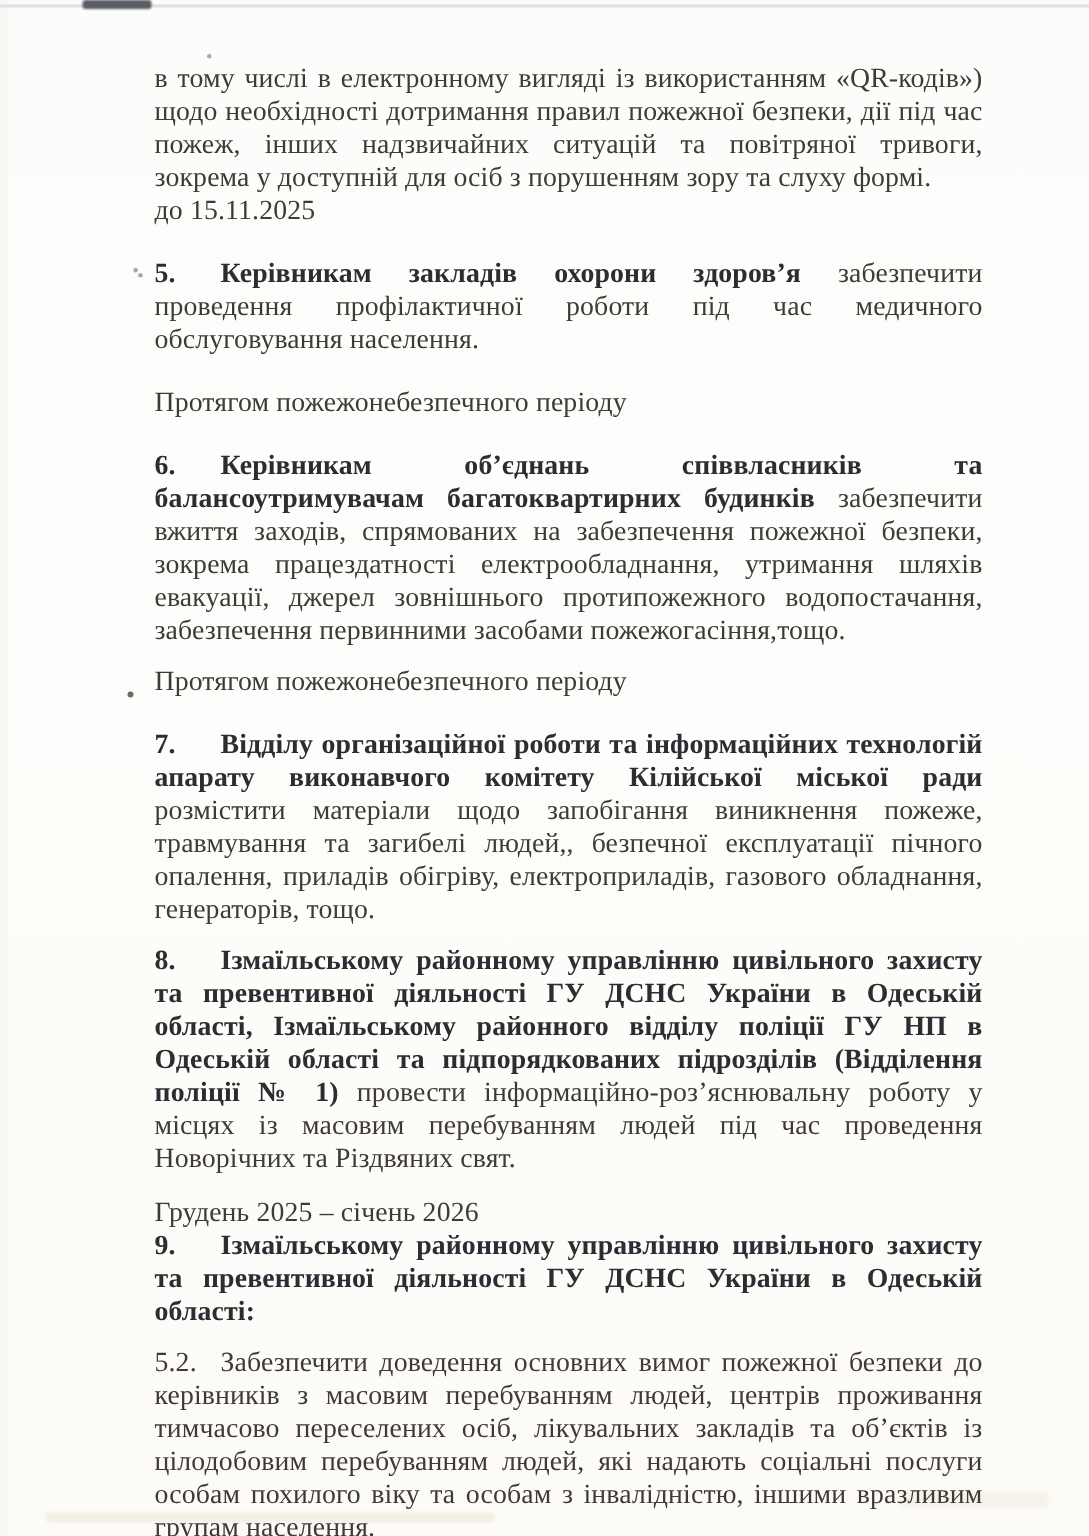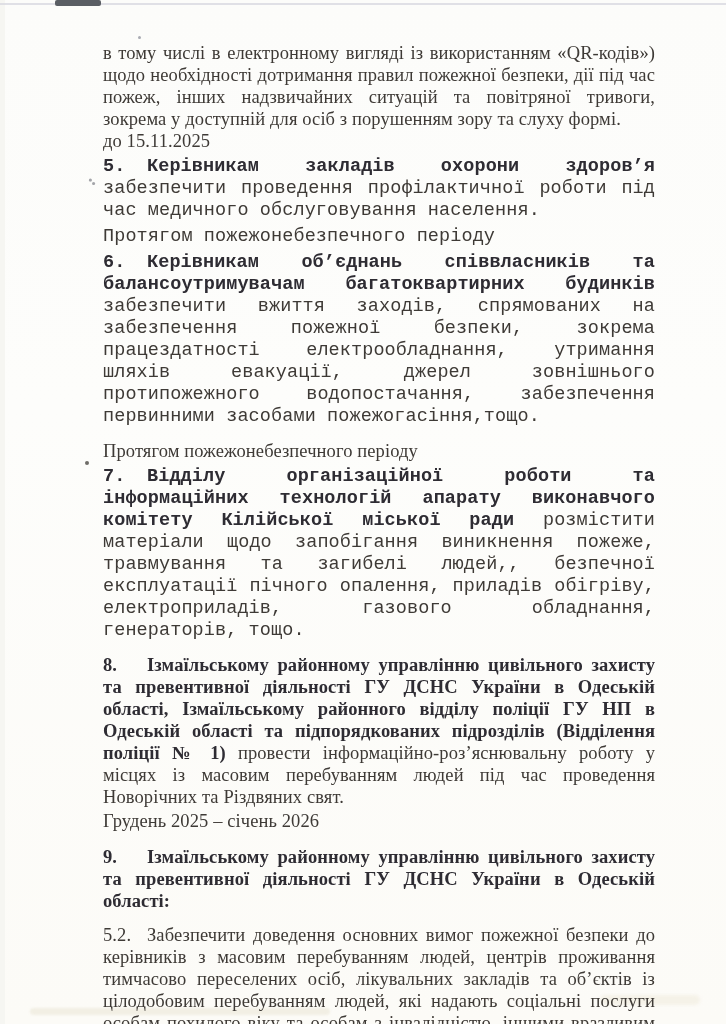--- a/index.html
+++ b/index.html
@@ -42,24 +42,24 @@
     text-indent: 0;
   }
   .b {
     font-weight: bold;
     color: #2e2c33;
   }
   .u {
     text-decoration: underline;
     text-underline-offset: 2px;
   }
-  .mt2  { margin-top: 2px; }
-  .mt8  { margin-top: 4px; font-family: Liberation Mono, monospace; }
+  .mt2  { margin-top: 14px; }
+  .mt8  { margin-top: 20px; }
   .mt12 { margin-top: 12px; }
-  .mt14 { margin-top: 14px; }
+  .mt14 { }
 
   
   .artifact { position: absolute; pointer-events: none; }
   .scan-top-line {
     left: 0; top: 3px; width: 726px; height: 2px;
     background: #dadbe2; opacity: 0.85;
   }
   .scan-top-mark {
     left: 55px; top: 0; width: 46px; height: 6px;
     background: #5a5e64; border-radius: 2px; filter: blur(0.6px);

